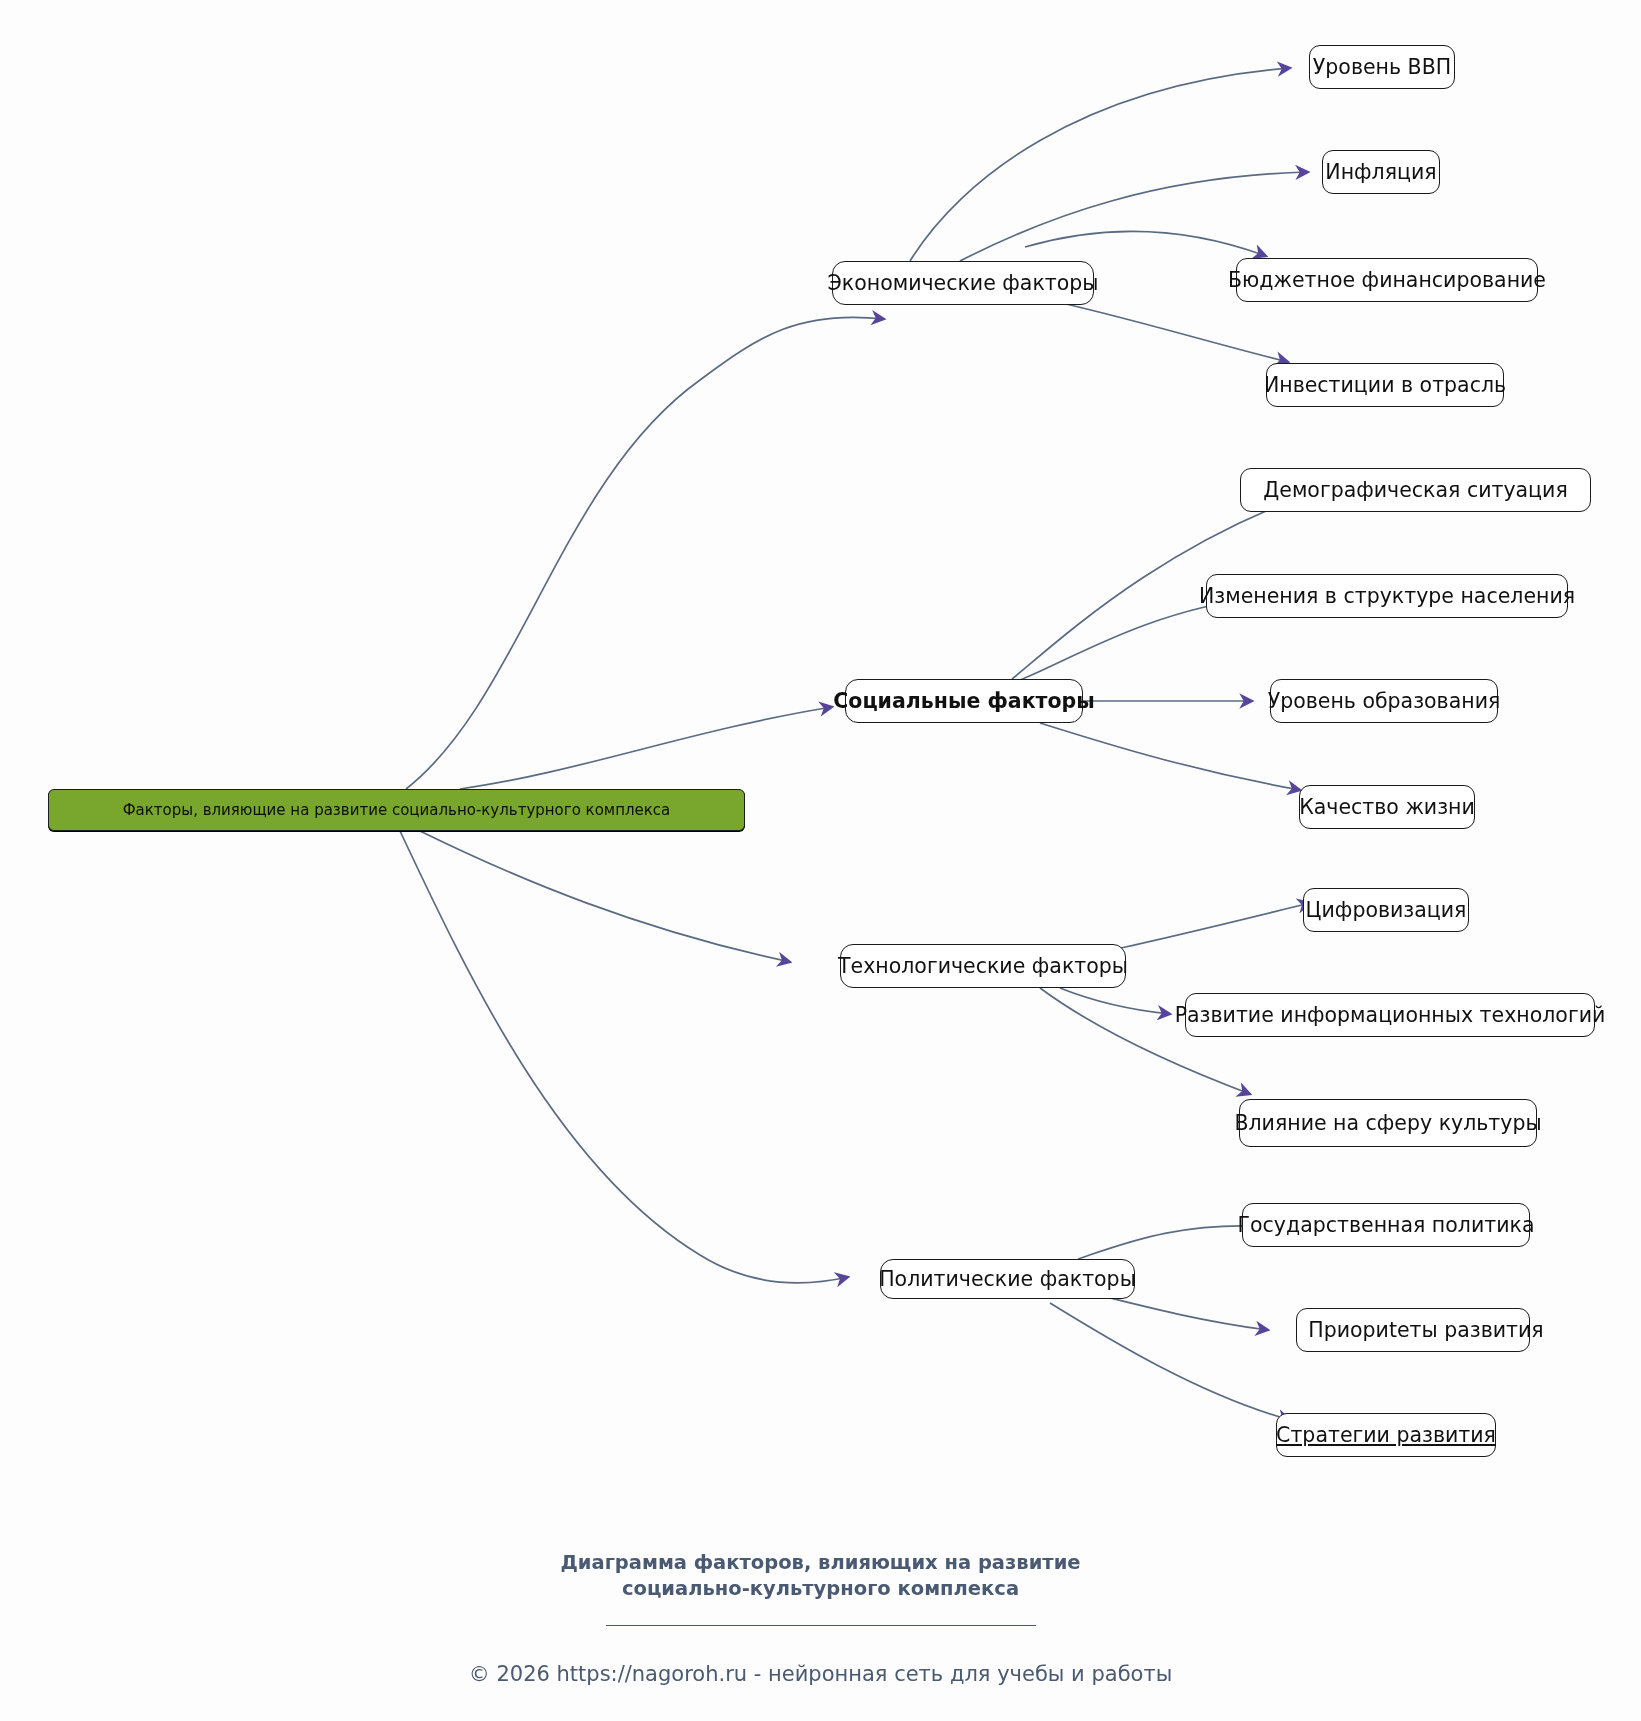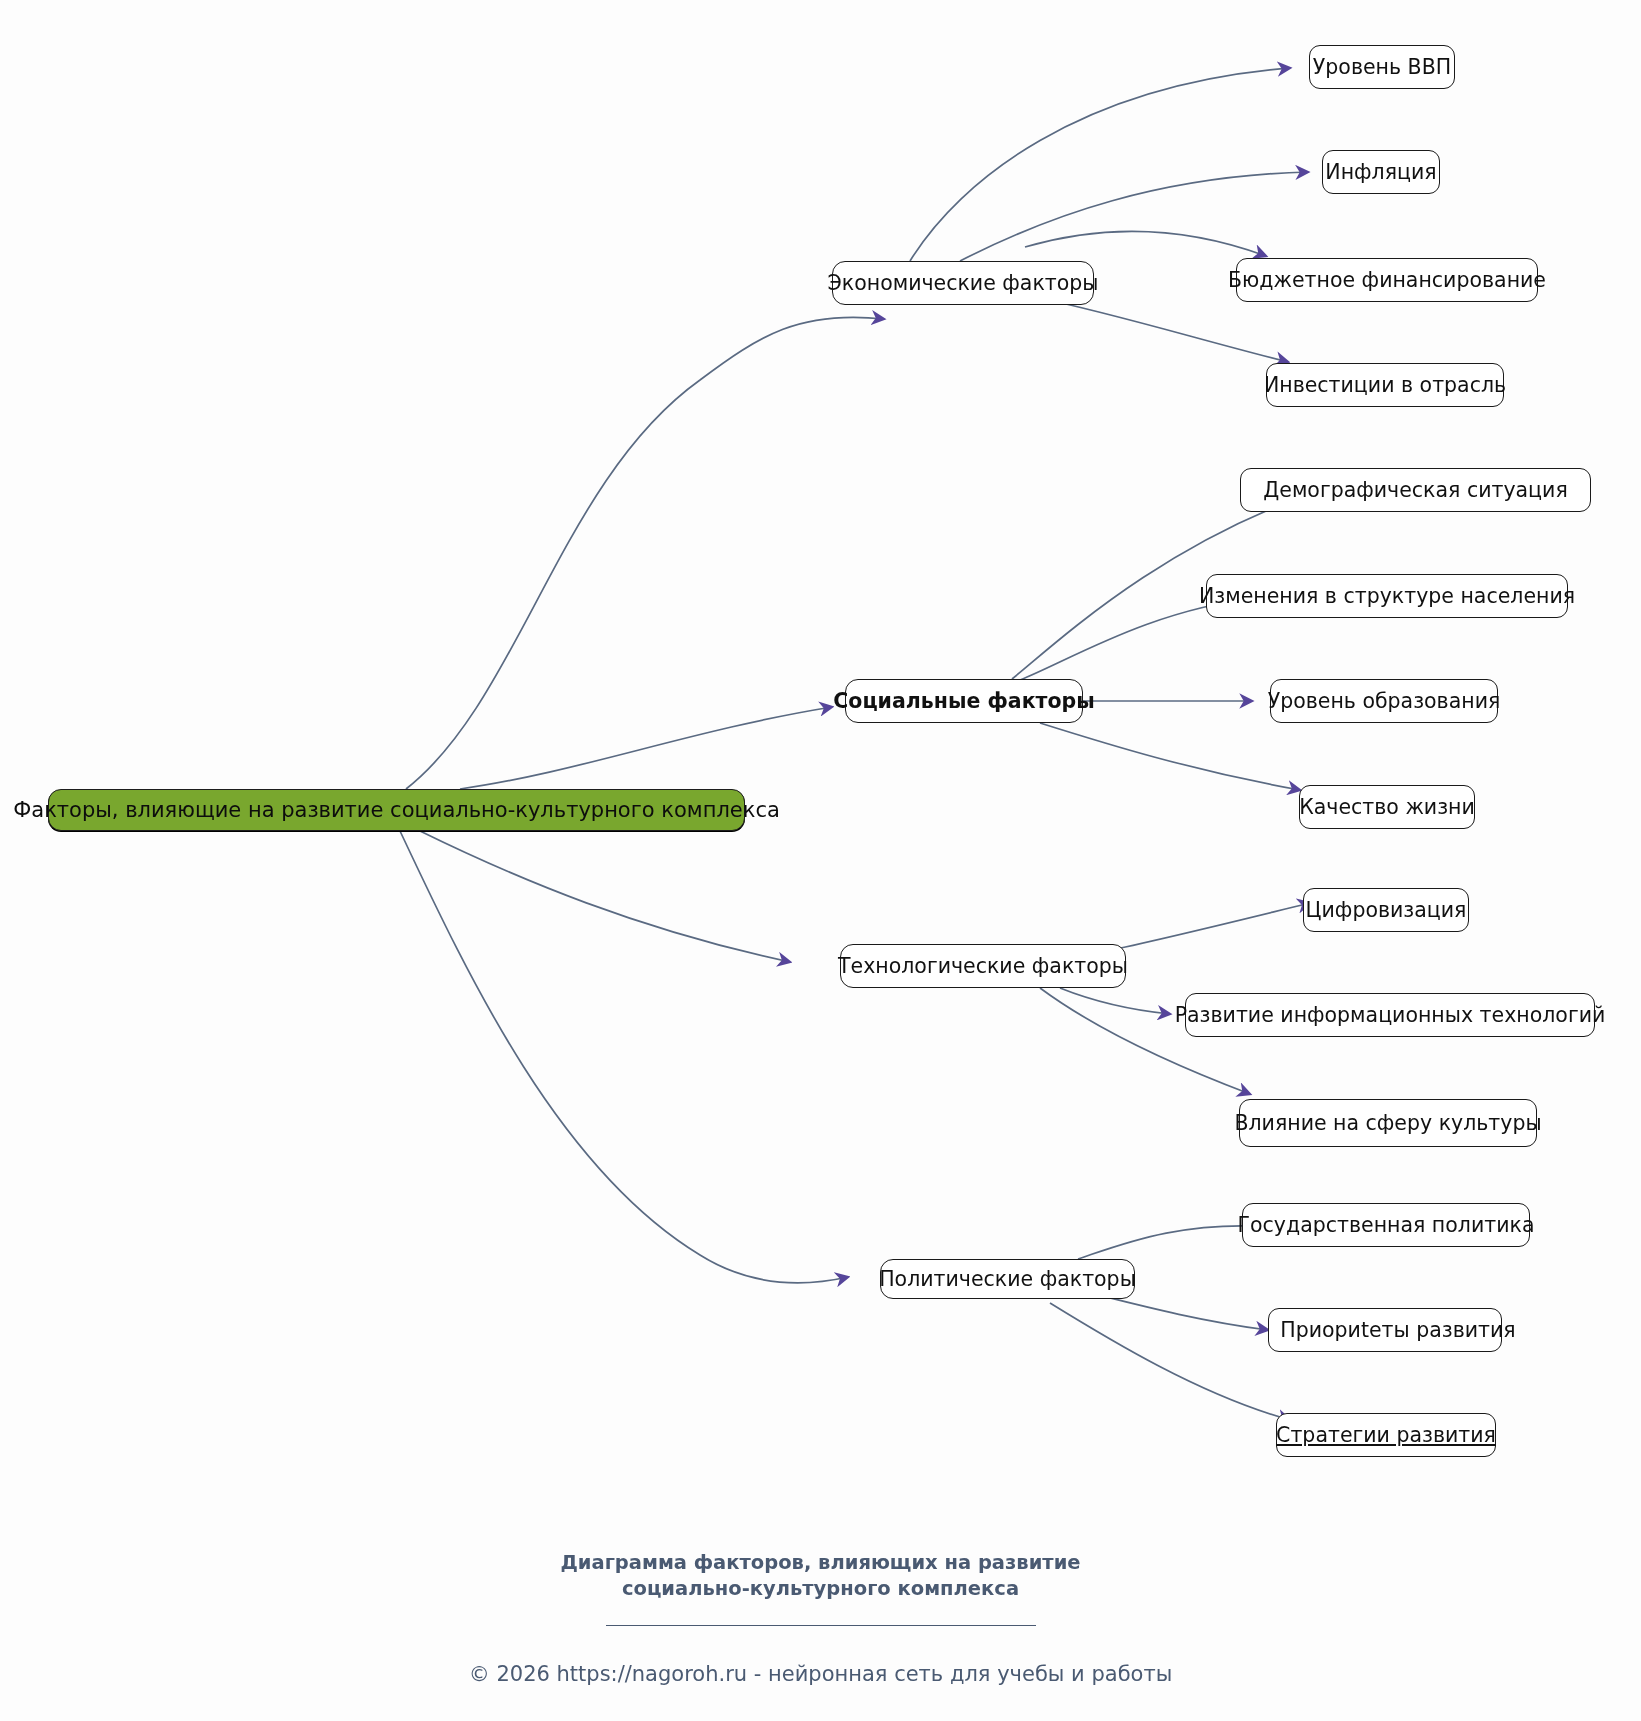--- a/index.html
+++ b/index.html
@@ -36,23 +36,23 @@
     background: #ffffff;
     color: #111111;
     font-size: 20.5px;
     line-height: 1;
     white-space: nowrap;
     padding: 0 14px;
   }
   .node.root {
     background: #79a72e;
     border: 1.8px solid #1d1d1d;
-    border-radius: 13px;
+    border-radius: 6px;
     color: #0d0d0d;
-    font-size: 21px;
+    font-size: 15px;
     box-shadow: 0 1px 0 #000;
   }
   .node.branch {
     border-radius: 13px;
   }
   #footer {
     position: absolute;
     left: 0;
     width: 1641px;
     text-align: center;
@@ -120,21 +120,21 @@
       <div class="node leaf" style="left: 1240px; top: 468px; width: 351px; height: 44px;">Демографическая ситуация</div>
       <div class="node leaf" style="left: 1206px; top: 574px; width: 362px; height: 44px;">Изменения в структуре населения</div>
       <div class="node leaf" style="left: 1270px; top: 679px; width: 228px; height: 44px;">Уровень образования</div>
       <div class="node leaf" style="left: 1299px; top: 785px; width: 176px; height: 44px;">Качество жизни</div>
       <div class="node branch" style="left: 840px; top: 944px; width: 286px; height: 44px;">Технологические факторы</div>
       <div class="node leaf" style="left: 1303px; top: 888px; width: 166px; height: 44px;">Цифровизация</div>
       <div class="node leaf" style="left: 1185px; top: 993px; width: 410px; height: 44px;">Развитие информационных технологий</div>
       <div class="node leaf" style="left: 1239px; top: 1099px; width: 298px; height: 48px;">Влияние на сферу культуры</div>
       <div class="node branch" style="left: 836px; top: 1259px; width: 255px; height: 40px; margin-left: 44px;">Политические факторы</div>
       <div class="node leaf" style="left: 1242px; top: 1203px; width: 288px; height: 44px;">Государственная политика</div>
-      <div class="node leaf" style="left: 1268px; top: 1308px; width: 234px; height: 44px; padding-left: 40px;">Приориteты развития</div>
+      <div class="node leaf" style="left: 1296px; top: 1308px; width: 234px; height: 44px; padding-left: 40px;">Приориteты развития</div>
       <div class="node leaf" style="left: 1276px; top: 1413px; width: 220px; height: 44px; text-decoration: underline;">Стратегии развития</div>
     </div>
 
   <div id="footer" style="top: 1550px;">
     <div id="footer-title">Диаграмма факторов, влияющих на развитие
 социально-культурного комплекса</div>
     <div id="footer-rule" style="width: 430px;"></div>
     <div id="footer-credit">© 2026 https://nagoroh.ru - нейронная сеть для учебы и работы</div>
   </div>
 

